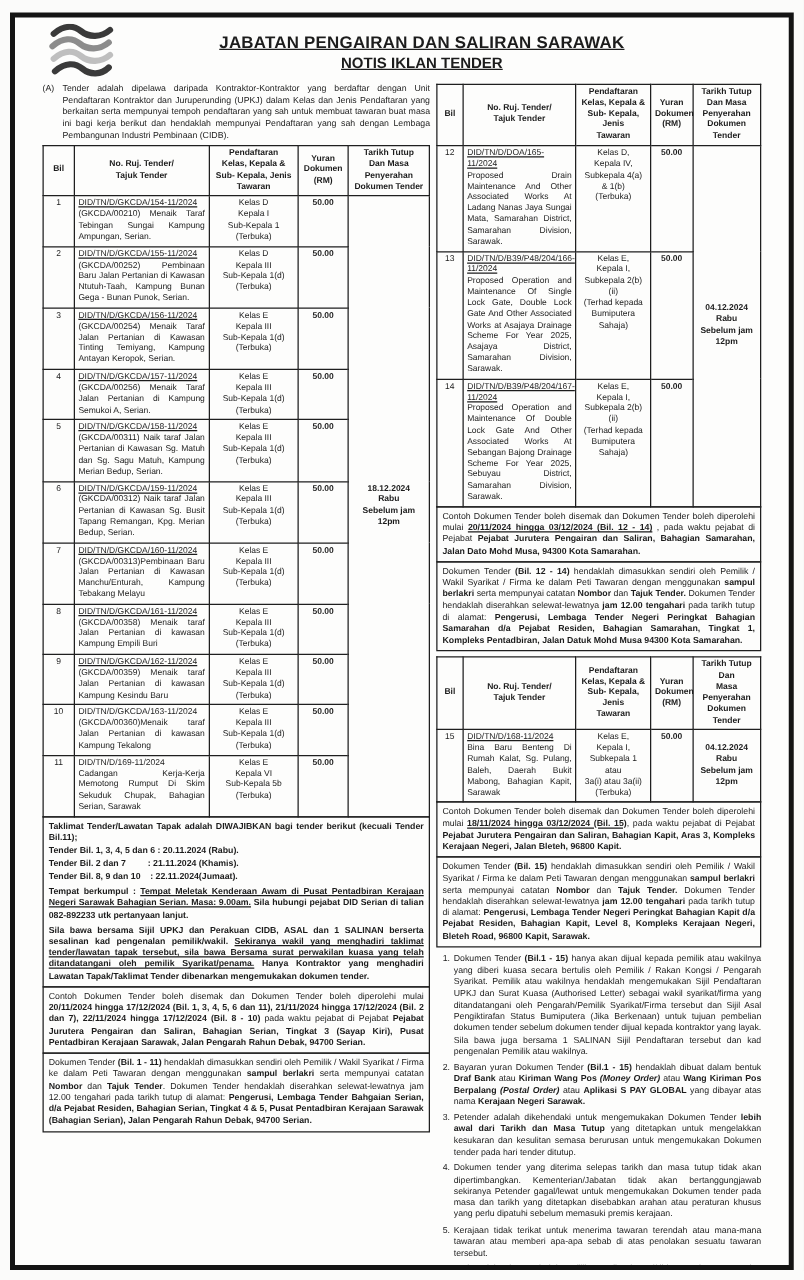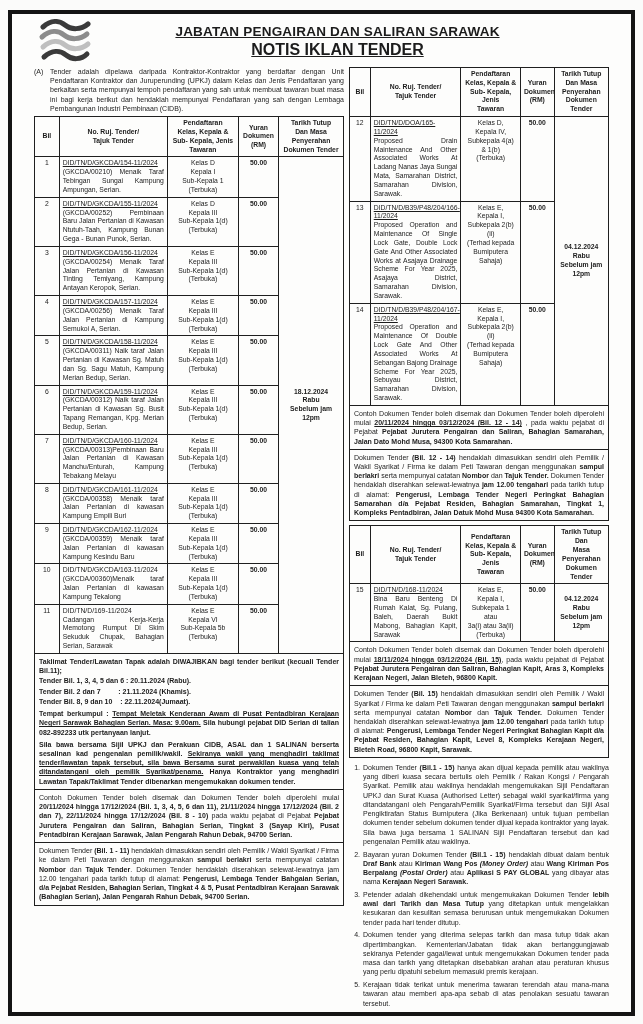--- a/index.html
+++ b/index.html
@@ -5,21 +5,21 @@
   * { margin:0; padding:0; box-sizing:border-box; }
   body { background:#e8e8e8; font-family:"Liberation Sans", sans-serif; }
   .page { width:643px; height:1024px; background:#fbfbfa; position:relative; overflow:hidden; color:#1c1c1c; }
   .frame { position:absolute; left:8px; top:10px; right:8px; bottom:8px; border:4px solid #141414; background:#fdfdfc; padding:5px 22px; overflow:hidden; }
 
   
   .hdr { display:flex; align-items:center; margin-bottom:4px; }
   .hdr-logo { width:62px; flex:0 0 62px; display:flex; justify-content:center; }
   .hdr-titles { flex:1; text-align:center; padding-right:30px; }
   .t1 { font-size:13.5px; font-weight:bold; text-decoration:underline; letter-spacing:.2px; }
-  .t2 { font-size:16px; font-weight:bold; text-decoration:underline; margin-top:2px; }
+  .t2 { font-size:12px; font-weight:bold; text-decoration:underline; margin-top:2px; }
 
   .cols { display:flex; gap:5px; align-items:flex-start; }
   .col-l { width:310px; flex:0 0 310px; }
   .col-r { flex:1; min-width:0; }
 
   .intro { display:flex; gap:4px; font-size:7px; line-height:1.32; text-align:justify; margin-bottom:3px; }
   .intro-label { flex:0 0 12px; }
 
   table.tt { border-collapse:collapse; width:100%; table-layout:fixed; }
   .tt th, .tt td { border:1px solid #1f1f1f; padding:2px 3px; font-size:6.8px; line-height:1.3; vertical-align:top; }

